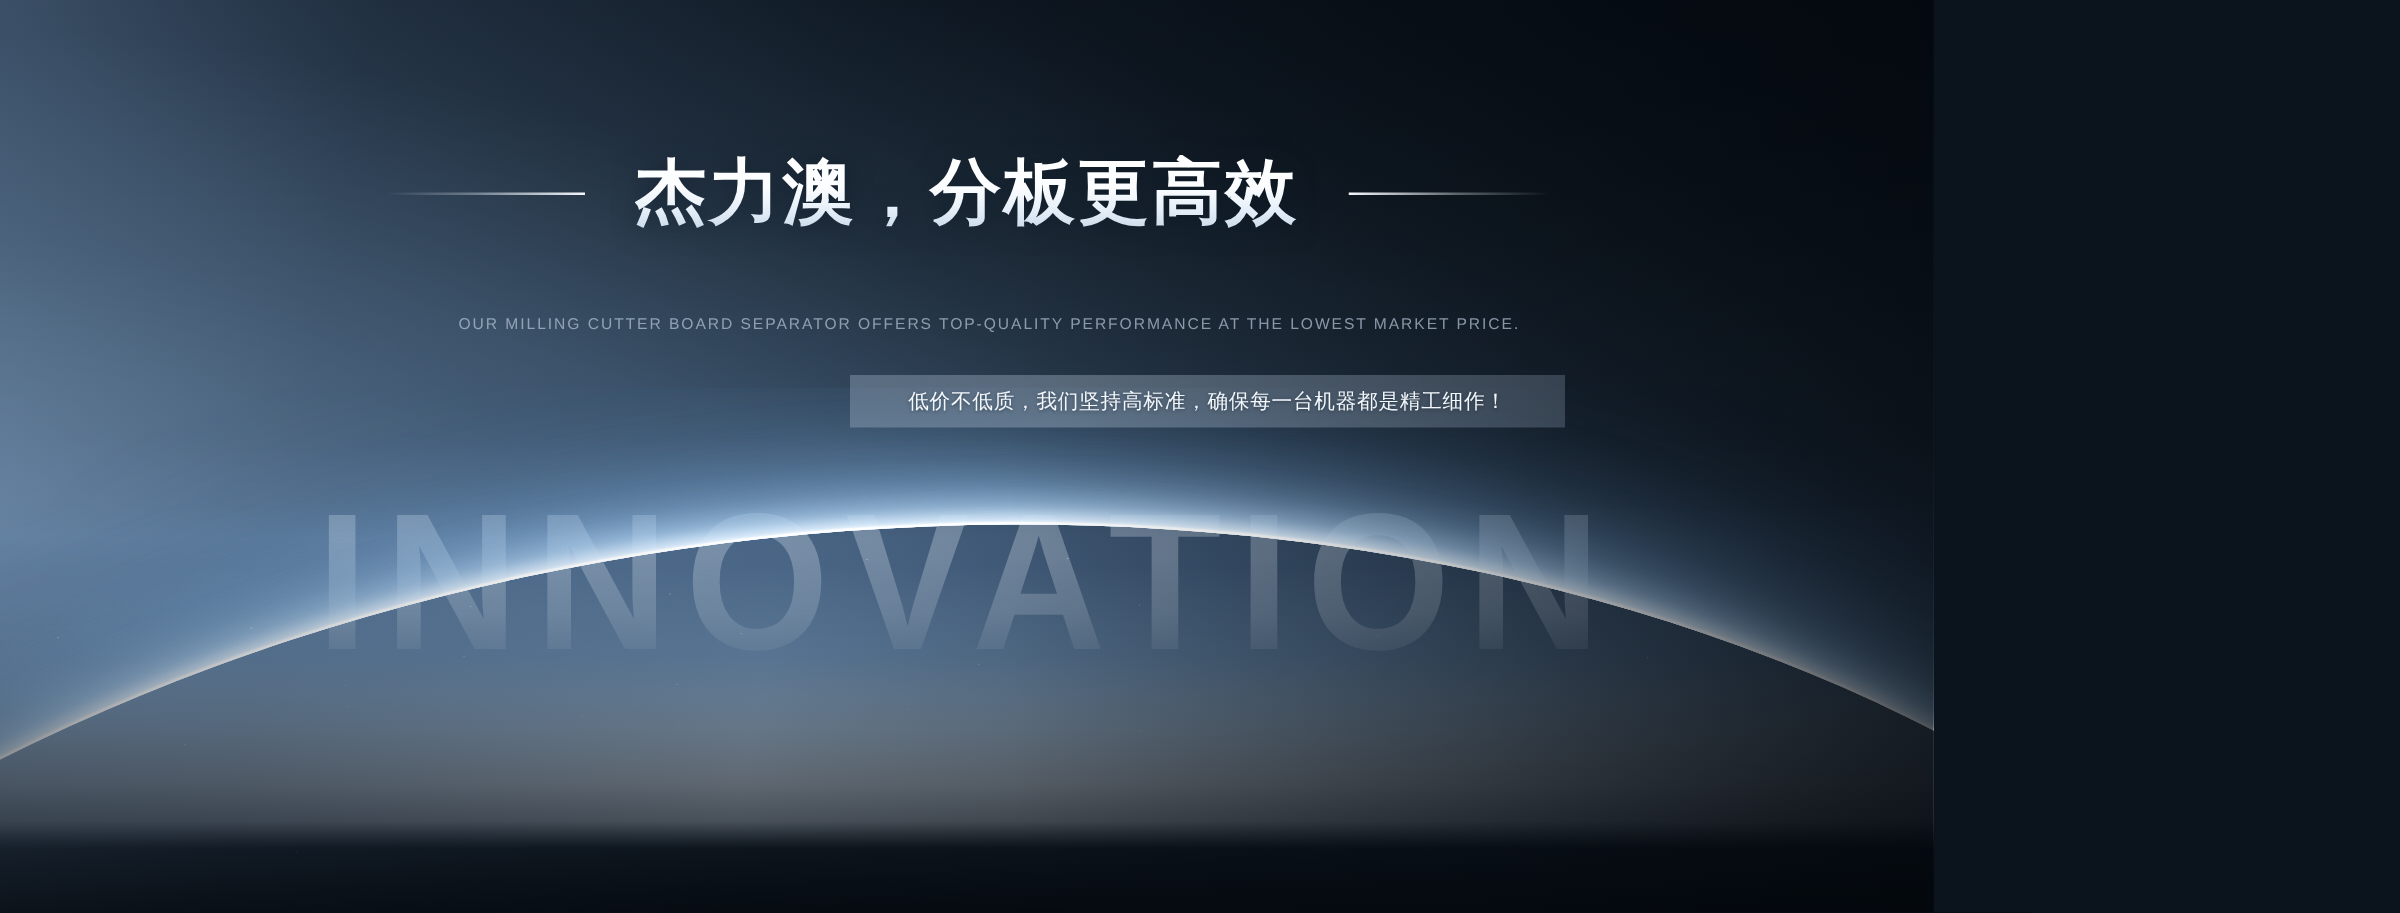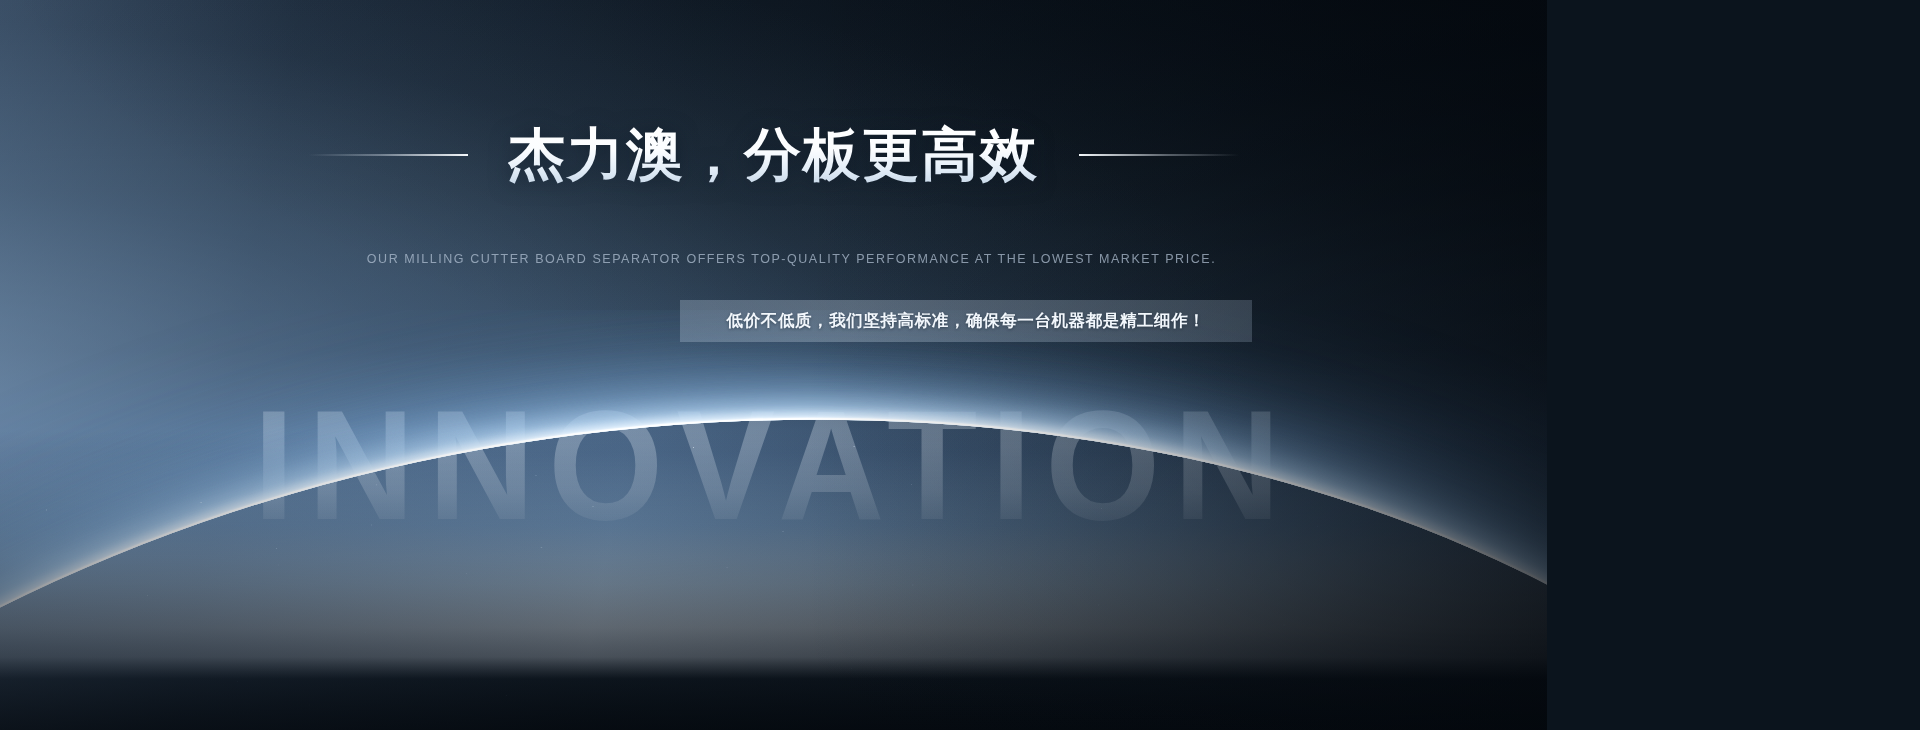--- a/index.html
+++ b/index.html
@@ -381,21 +381,21 @@
     align-items:center;
     justify-content:center;
     background:linear-gradient(90deg,
       rgba(188,205,224,0.30) 0%,
       rgba(196,212,230,0.32) 30%,
       rgba(182,200,220,0.28) 70%,
       rgba(170,190,212,0.24) 100%);
   }
   .slogan-text {
     font-size:16.5px;
-    font-weight:bold;
+    font-weight:normal;
     letter-spacing:0.6px;
     color:#f2f7fc;
     white-space:nowrap;
     text-shadow:0 1px 3px rgba(12,24,38,0.45);
   }
 </style>
 </head>
 <body>
 
 <div class="hero">

